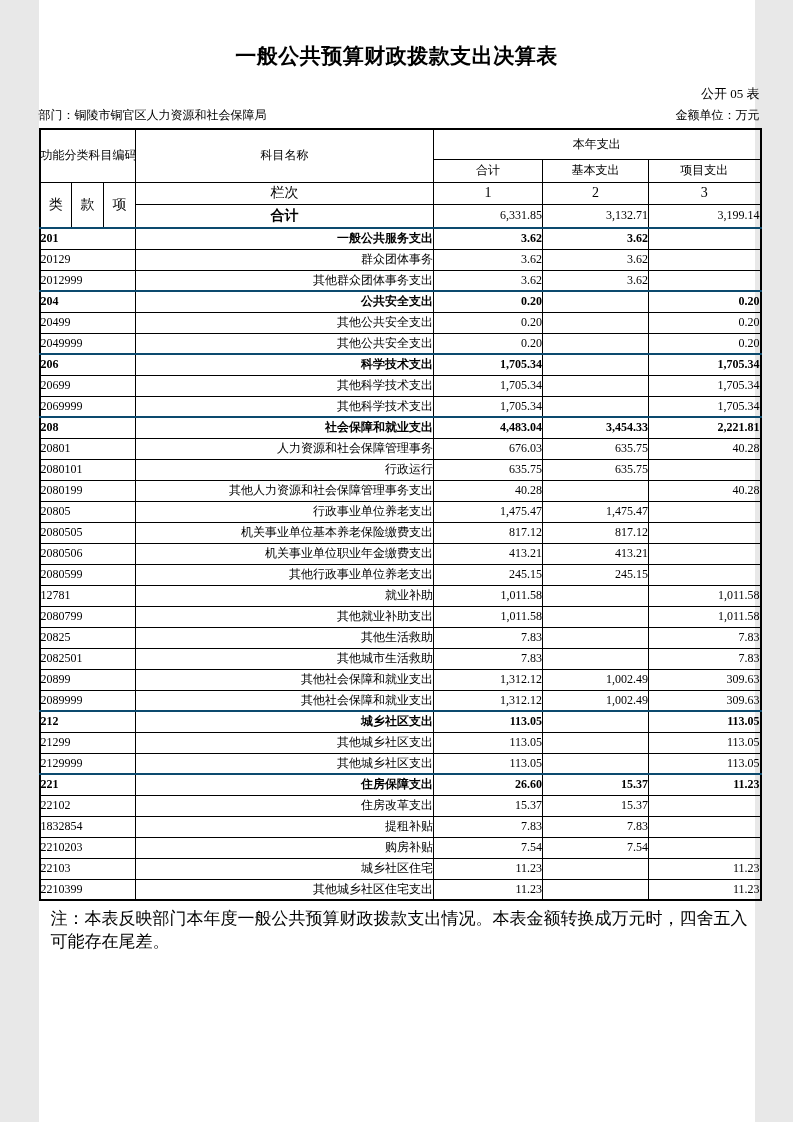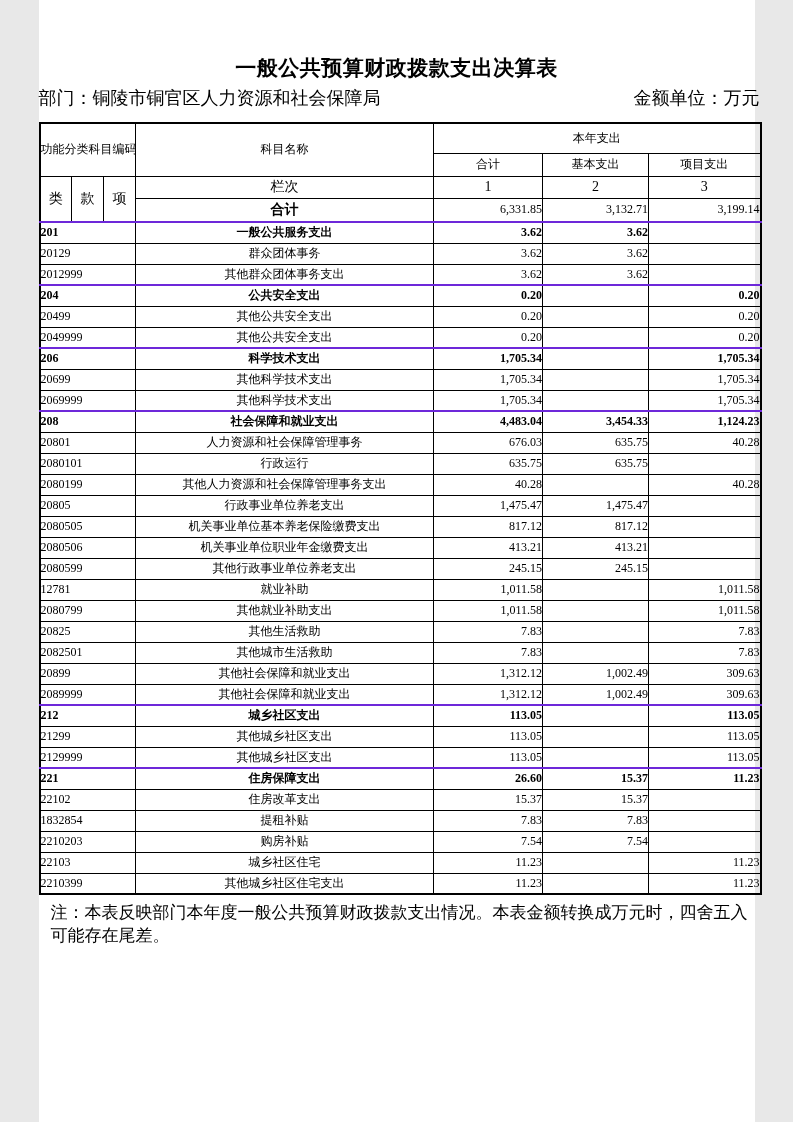--- a/index.html
+++ b/index.html
@@ -1,65 +1,66 @@
 <!DOCTYPE html>
 <html><head>
 <meta charset="utf-8">
 <style>
   * { box-sizing: border-box; }
   html, body { margin: 0; padding: 0; background: #e8e8e8; }
   .page {
     width: 716px; height: 1122px; margin: 0 auto; background: #ffffff;
     position: relative; color: #000;
     font-family: "Liberation Serif", serif;
-    padding-top: 54px;
+    padding-top: 42px;
   }
   .title {
     text-align: center;
     font-family: "Liberation Sans", "DejaVu Sans", sans-serif;
     font-size: 21px; font-weight: bold; letter-spacing: 0.5px;
   }
   .meta { width: 721px; margin: 0 auto; }
   .pubcode { text-align: right; font-size: 13px; margin-top: 15px; }
   .dept-line {
     display: flex; justify-content: space-between;
-    font-size: 18px; margin-top: 4px; margin-bottom: 12px;
+    font-size: 12px; margin-top: 4px; margin-bottom: 4px;
   }
   table.fin {
     width: 721px; margin: 0 auto; border-collapse: collapse;
     table-layout: fixed; border: 2px solid #000;
   }
   table.fin th, table.fin td {
     border: 1px solid #000; padding: 0; font-weight: normal;
     font-size: 12px; overflow: hidden; white-space: nowrap;
   }
   thead th { text-align: center; vertical-align: middle; font-size: 14px; white-space: normal; }
   tr.hrow-a th { height: 30px; }
   tr.hrow-b th { height: 23px; }
   tr.hrow-c th, tr.hrow-c td { height: 22px; text-align: center; vertical-align: middle; font-size: 14px; }
   tr.total-row td { height: 24px; }
   tr.total-row .name { text-align: center; font-weight: bold; font-size: 14px; }
   tbody td { height: 21px; vertical-align: middle; }
   td.code, th.code { text-align: left; padding-left: 3px; }
-  td.name { text-align: center; padding-left: 4px; font-size: 12.5px; }
+  td.name { text-align: right; padding-left: 4px; font-size: 12.5px; }
   td.num { text-align: right; padding-right: 3px; }
-  tr.cat td { font-weight: bold; border-top: 2px solid #6d28d9; }
+  tr.cat td { font-weight: bold; border-top: 2px solid #0c4a6e; }
   .footnote {
     width: 721px; margin: 6px auto 0 auto;
     font-size: 17px; padding-left: 12px;
   }
 </style>
 </head>
 <body>
 
 <div class="page">
 
   <div class="title">一般公共预算财政拨款支出决算表</div>
 
   <div class="meta">
+    <div class="pubcode">公开 05 表</div>
     <div class="dept-line">
       <span>部门：铜陵市铜官区人力资源和社会保障局</span>
       <span>金额单位：万元</span>
     </div>
   </div>
 
   <table class="fin">
     <colgroup>
       <col style="width:32px">
         <col style="width:32px">
@@ -158,21 +159,21 @@
           <td class="name">其他科学技术支出</td>
           <td class="num">1,705.34</td>
           <td class="num"></td>
           <td class="num">1,705.34</td>
         </tr>
         <tr class="cat">
           <td class="code" colspan="3">208</td>
           <td class="name">社会保障和就业支出</td>
           <td class="num">4,483.04</td>
           <td class="num">3,454.33</td>
-          <td class="num">1,124.23</td>
+          <td class="num">2,221.81</td>
         </tr>
         <tr>
           <td class="code" colspan="3">20801</td>
           <td class="name">人力资源和社会保障管理事务</td>
           <td class="num">676.03</td>
           <td class="num">635.75</td>
           <td class="num">40.28</td>
         </tr>
         <tr>
           <td class="code" colspan="3">2080101</td>

